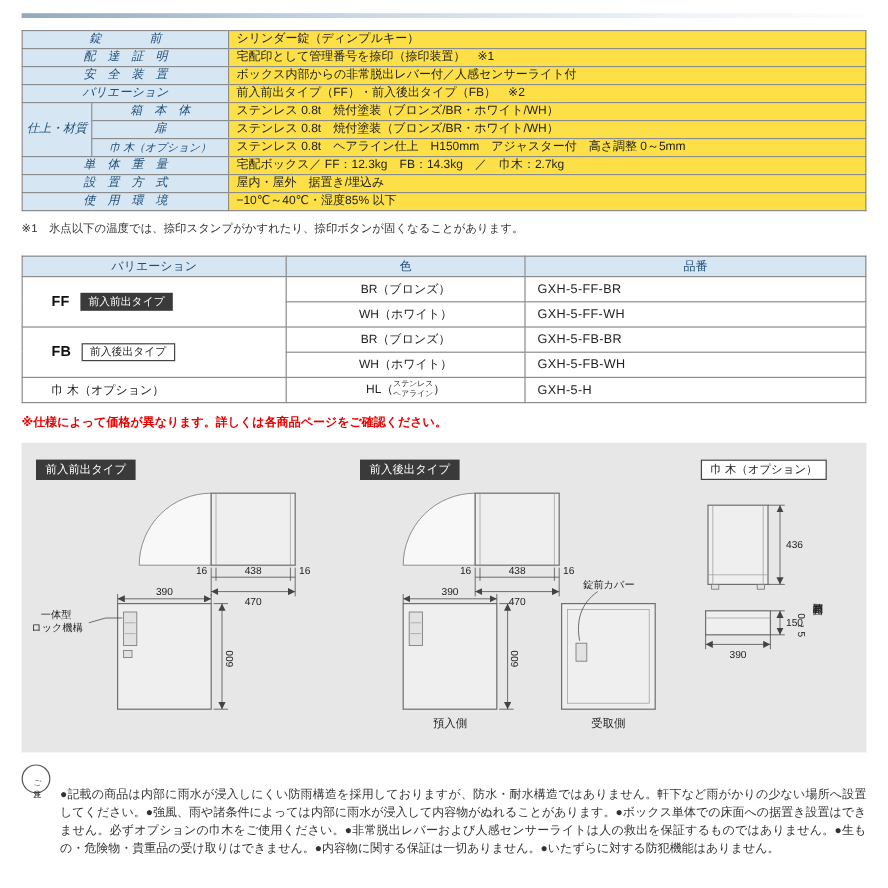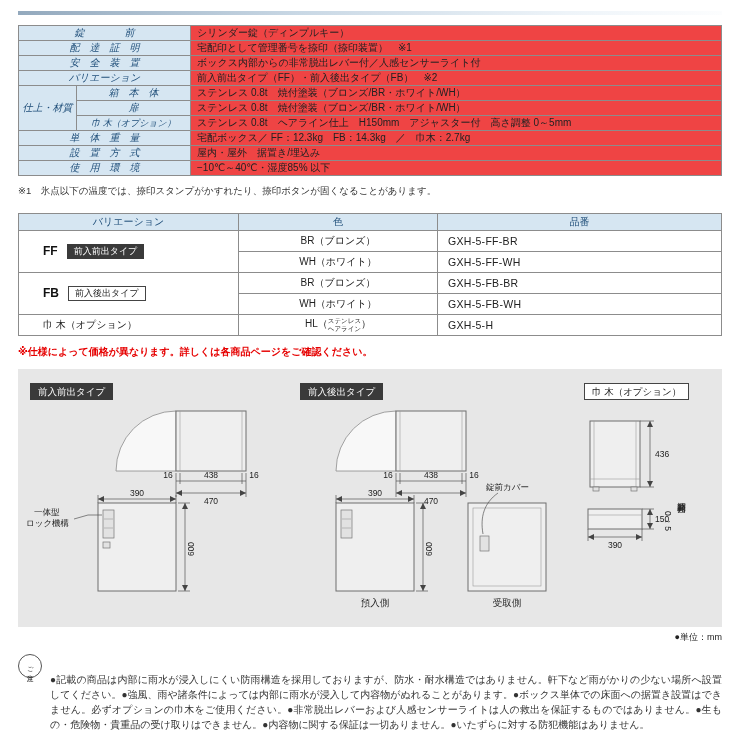--- a/index.html
+++ b/index.html
@@ -8,21 +8,21 @@
   .page { padding:8px 18px 0 18px; }
 
   .title { font-size:13px; font-weight:bold; color:#111; letter-spacing:0.5px; }
   .title-rule { height:4px; margin-top:3px; margin-bottom:10px;
     background:linear-gradient(to right,#93a9bd,#c9d8e5 40%,#eef4f9 78%,#fcfdfe); }
 
   table.spec { width:704px; border-collapse:collapse; table-layout:fixed; font-size:10px; }
   table.spec td { border:1px solid #8c8c8c; padding:1px 6px; height:14px; line-height:1.2; }
   table.spec td.lbl { background:#d6e6f2; color:#1f4e79; text-align:center; padding:1px 2px;font-style:italic; }
   table.spec td.small { font-size:9px; }
-  table.spec td.val { background:#ef4444; color:#222; }
+  table.spec td.val { background:#fde047; color:#222; }
 
   .footnotes { margin-top:8px; font-size:9.5px; color:#333; line-height:1.45; }
 
   table.var { width:704px; border-collapse:collapse; table-layout:fixed; font-size:10px; margin-top:15px; }
   table.var td, table.var th { border:1px solid #8c8c8c; }
   table.var th { background:#d6e6f2; color:#1f4e79; font-weight:normal; height:17px; }
   table.var td { height:21px; }
   td.vcell { padding-left:24px; }
   .vwrap { display:flex; align-items:center; gap:9px; }
   .code { font-size:12px; font-weight:bold; color:#111; }
@@ -305,21 +305,20 @@
     </svg>
 
     <div class="pbadge filled" style="left:12px; top:14px;">前入前出タイプ</div>
     <div class="pbadge filled" style="left:282px; top:14px;">前入後出タイプ</div>
     <div class="pbadge outline" style="left:566px; top:14px;">巾 木（オプション）</div>
 
     <div class="vlabel" style="left:644px; top:142px;">0～5</div>
     <div class="vlabel" style="left:658px; top:126px;">調整範囲</div>
   </div>
 
-  <div class="unit-note">●単位：mm</div>
 
   <div class="caution">
     <div class="caution-icon">
       <span>ご注意</span>
     </div>
     <div class="caution-text">●記載の商品は内部に雨水が浸入しにくい防雨構造を採用しておりますが、防水・耐水構造ではありません。軒下など雨がかりの少ない場所へ設置してください。●強風、雨や諸条件によっては内部に雨水が浸入して内容物がぬれることがあります。●ボックス単体での床面への据置き設置はできません。必ずオプションの巾木をご使用ください。●非常脱出レバーおよび人感センサーライトは人の救出を保証するものではありません。●生もの・危険物・貴重品の受け取りはできません。●内容物に関する保証は一切ありません。●いたずらに対する防犯機能はありません。</div>
   </div>
 
 </div>
 

